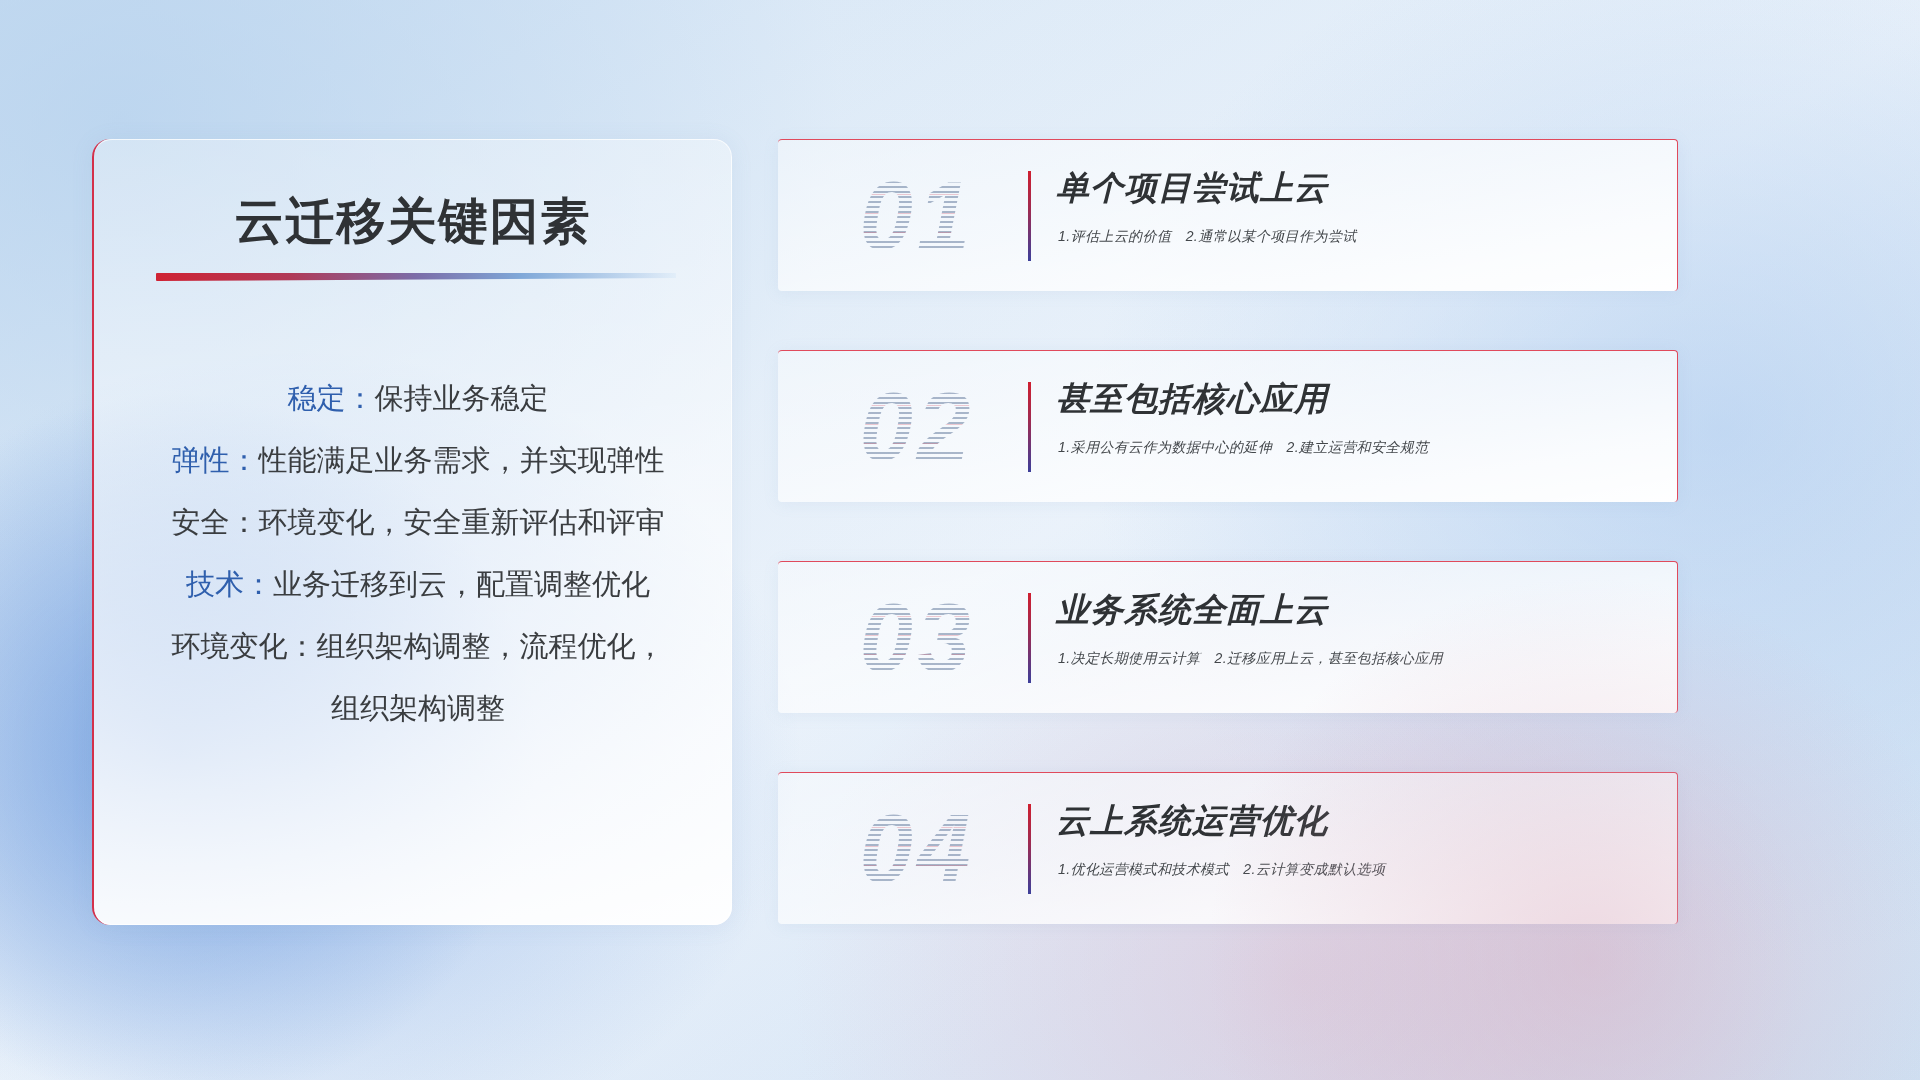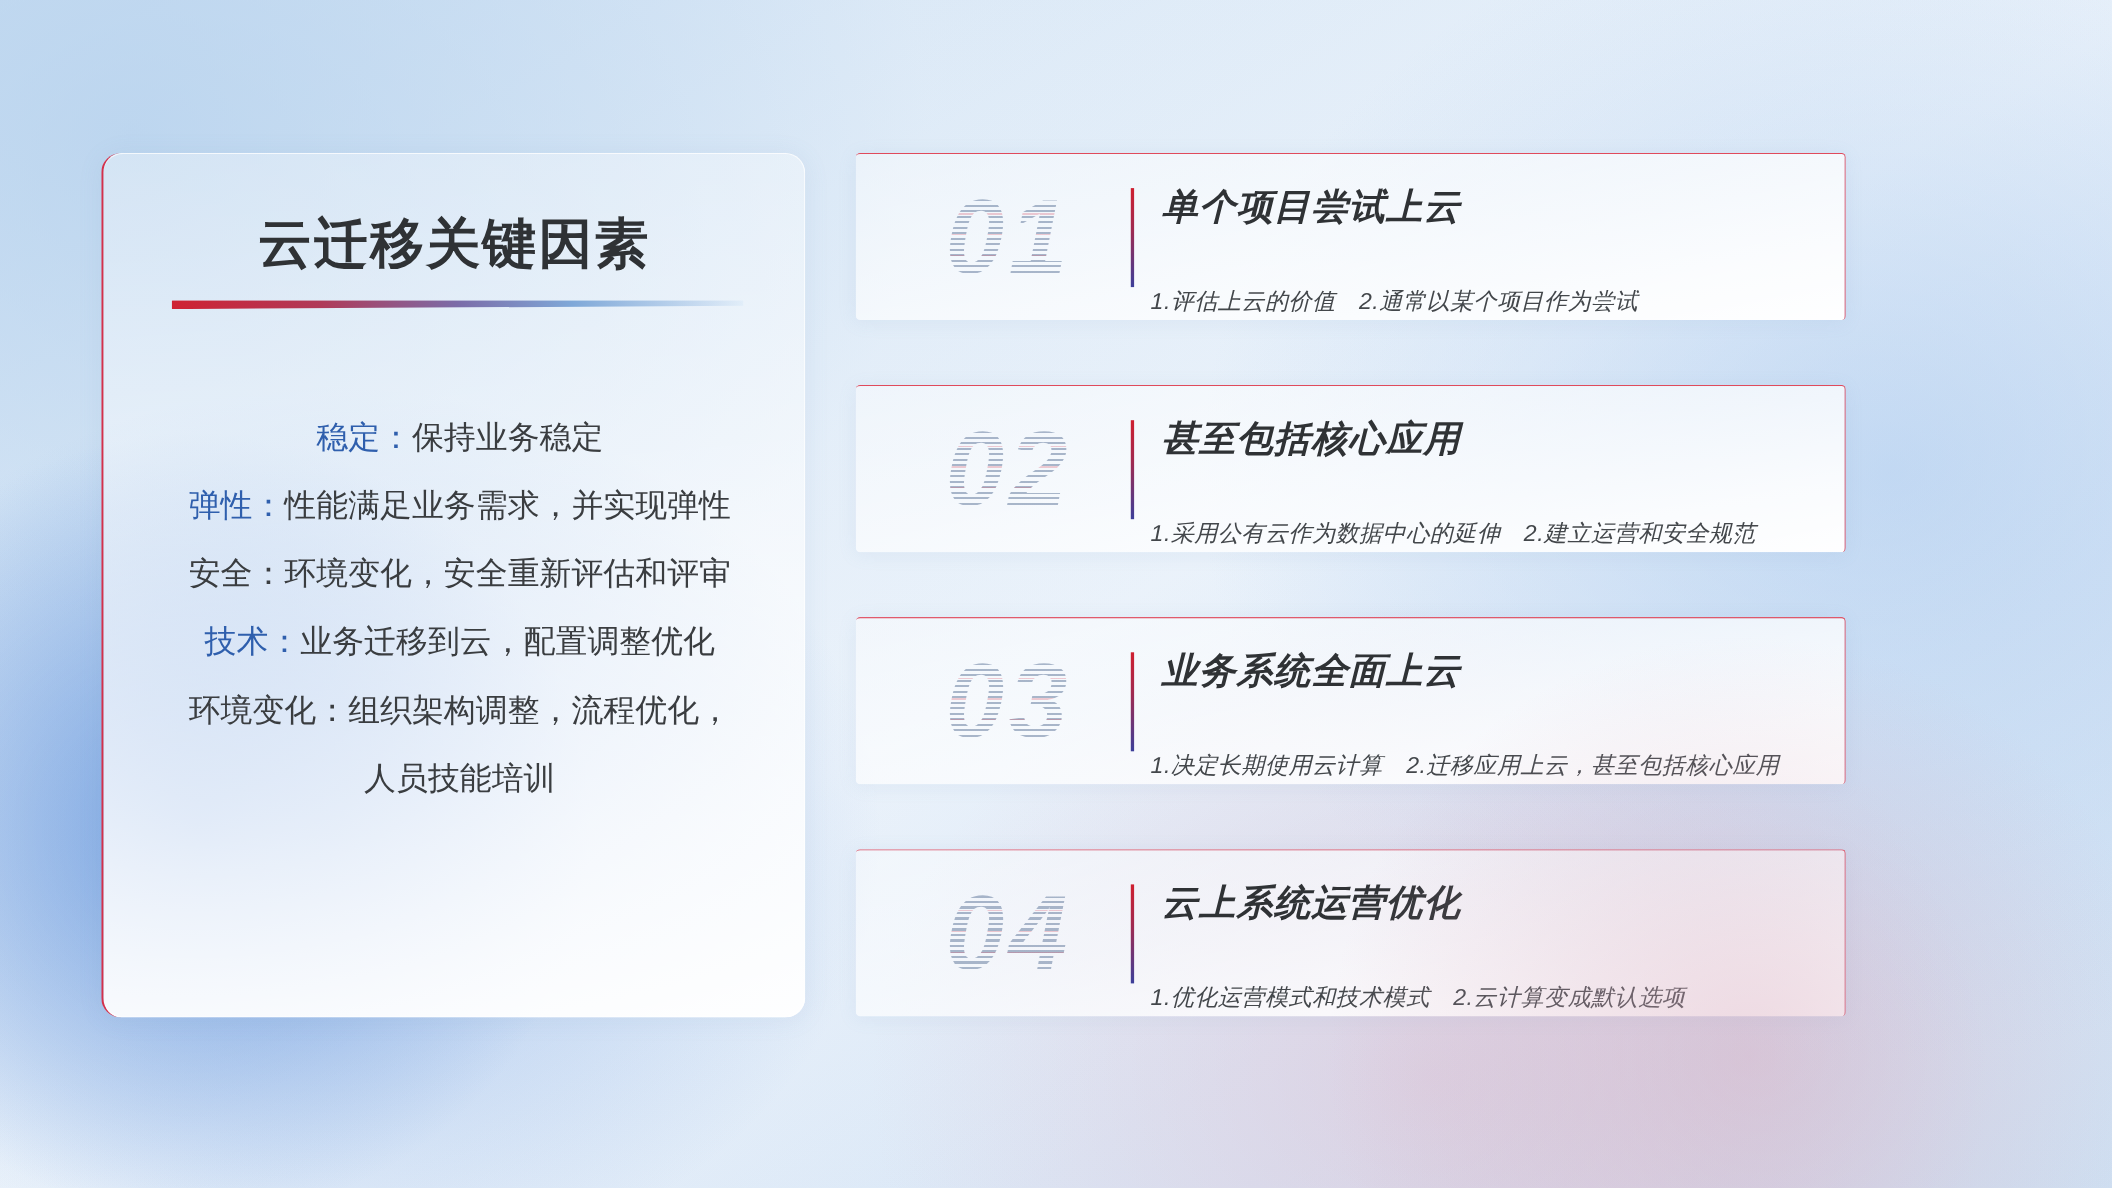--- a/index.html
+++ b/index.html
@@ -192,27 +192,26 @@
     position: absolute;
     left: 278px;
     top: 26px;
     font-size: 33px;
     font-weight: bold;
     color: #2f3235;
     letter-spacing: 1px;
   }
   .card-desc {
     position: absolute;
-    left: 268px;
+    left: 280px;
     top: 88px;
-    font-size: 21px;
+    font-size: 14px;
     color: #43474b;
     letter-spacing: 0.4px;
     white-space: nowrap;
-    margin-top: 32px;
   }
 </style>
 </head>
 <body>
 
 <div id="slide">
 
   <div id="left-panel">
     <div class="panel-edge"></div>
 
@@ -236,21 +235,21 @@
 
       <div class="factor-row">
         <span class="factor-label accent">技术：</span><span class="factor-text">业务迁移到云，配置调整优化</span>
       </div>
 
       <div class="factor-row">
         <span class="factor-label">环境变化：</span><span class="factor-text">组织架构调整，流程优化，</span>
       </div>
 
       <div class="factor-row">
-        <span class="factor-label"></span><span class="factor-text">人员技能培训</span>
+        <span class="factor-label"></span><span class="factor-text">组织架构调整</span>
       </div>
 
     </div>
   </div>
 
   <div class="step-card c1">
     <div class="card-num">01</div>
     <div class="card-num-tint">01</div>
     <div class="card-divider"></div>
     <div class="card-title">单个项目尝试上云</div>

